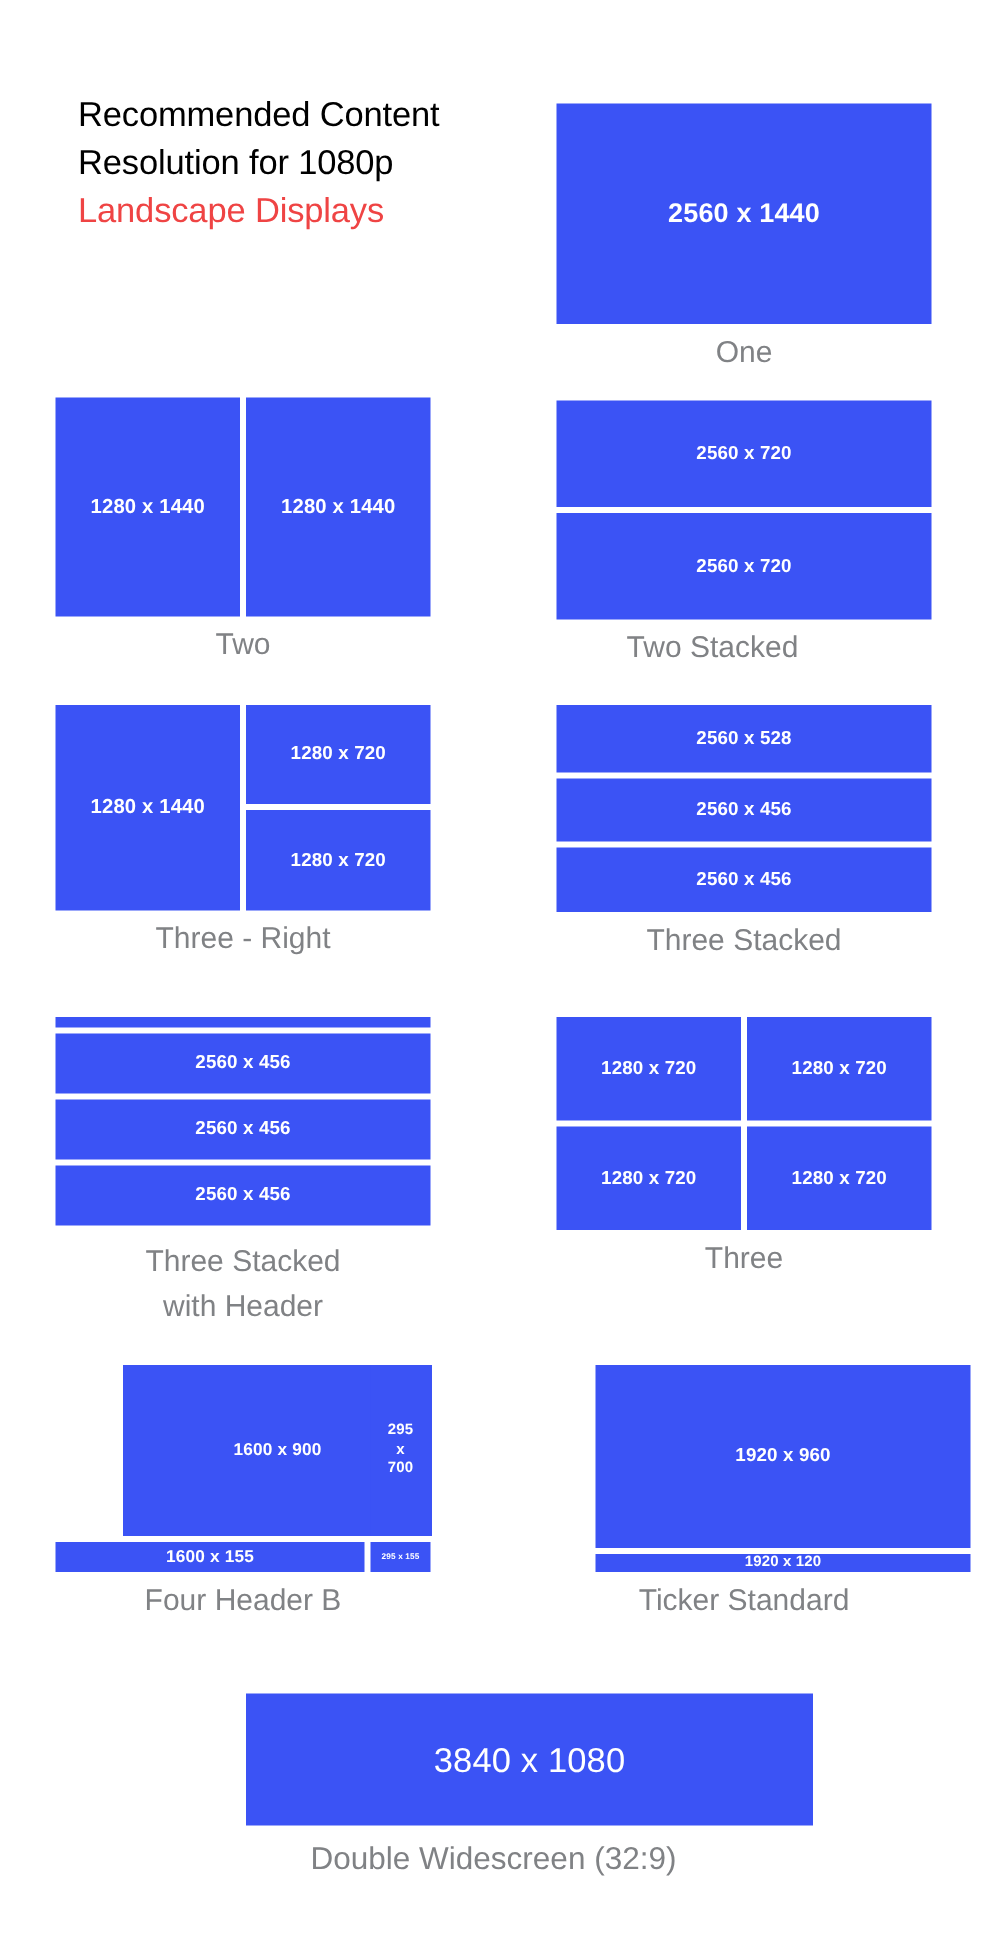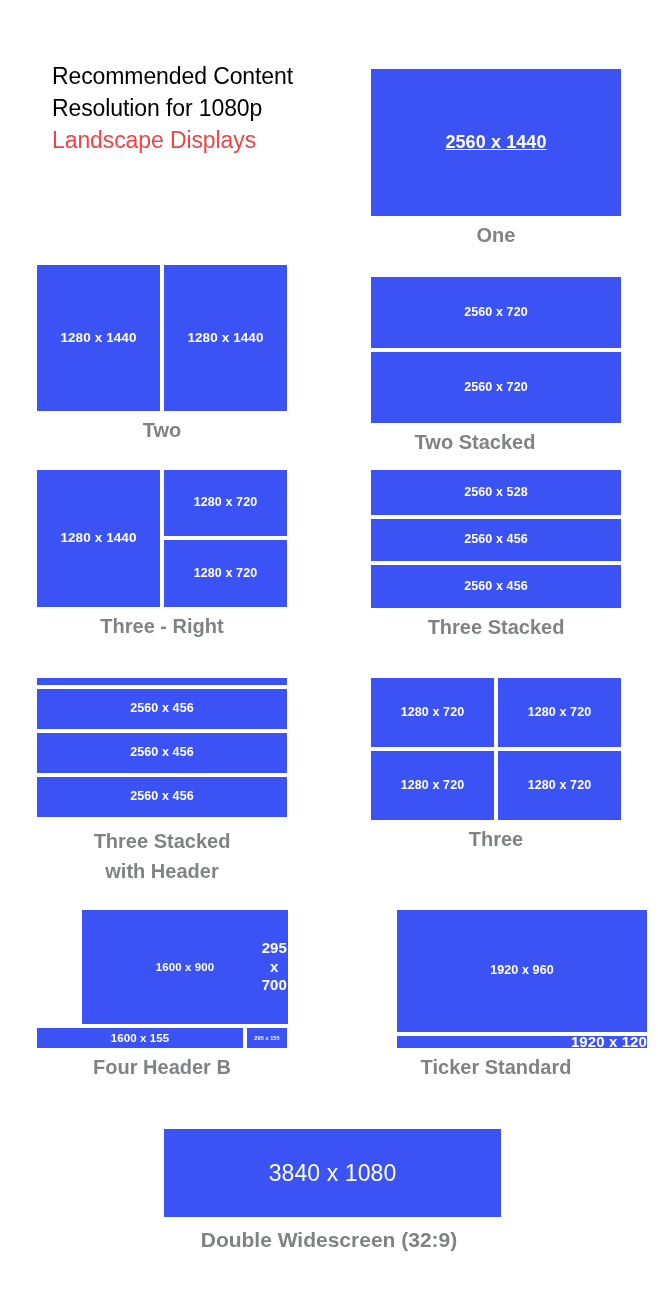--- a/index.html
+++ b/index.html
@@ -58,39 +58,39 @@
   }
   .pane span {
     display: block;
   }
   .caption {
     margin-top: 6px;
     text-align: center;
     color: #808285;
     font-size: 20px;
     line-height: 26px;
-    font-weight: 700;
+    font-weight: 400;
   }
 
   
   .fs-xl { font-size: 18px; }
   .fs-lg { font-size: 13.5px; }
   .fs-md { font-size: 12.5px; }
   .fs-sm { font-size: 11.5px; }
-  .fs-xs { font-size: 15px; justify-content: flex-end; }
+  .fs-xs { font-size: 10px; }
   .fs-xxs { font-size: 5.5px; }
 
   
   #blk-one        { left: 371px; top: 69px;   width: 250px; }
   #blk-one .diagram   { height: 147px; }
 
   #blk-two        { left: 37px;  top: 265px;  width: 250px; }
   #blk-two .diagram   { height: 146px; }
 
-  #blk-two-stacked{ left: 371px; top: 277px;  width: 208px; }
+  #blk-two-stacked{ left: 371px; top: 267px;  width: 208px; }
   #blk-two-stacked .diagram { height: 146px; }
 
   #blk-three-right{ left: 37px;  top: 470px;  width: 250px; }
   #blk-three-right .diagram { height: 137px; }
 
   #blk-three-stacked { left: 371px; top: 470px; width: 250px; }
   #blk-three-stacked .diagram { height: 138px; }
 
   #blk-three-header { left: 37px; top: 678px; width: 250px; }
   #blk-three-header .diagram { height: 142px; }
@@ -115,21 +115,21 @@
 <body>
 
 <div id="heading">
   <div class="head-line">Recommended Content</div>
   <div class="head-line">Resolution for 1080p</div>
   <div class="head-line accent">Landscape Displays</div>
 </div>
 
 <div class="block" id="blk-one">
   <div class="diagram">
-    <div class="pane fs-xl" style="left:0;top:0;width:250px;height:147px;text-decoration:underline;">
+    <div class="pane fs-xl" style="left:0;top:0;width:250px;height:147px;">
       <span>2560 x 1440</span>
     </div>
   </div>
   <div class="caption">One</div>
 </div>
 
 <div class="block" id="blk-two">
   <div class="diagram">
     <div class="pane fs-lg" style="left:0;top:0;width:123px;height:146px;">
       <span>1280 x 1440</span>
@@ -251,18 +251,18 @@
     </div>
     <div class="pane fs-xs" style="left:0;top:126px;width:250px;height:12px;">
       <span>1920 x 120</span>
     </div>
   </div>
   <div class="caption">Ticker Standard</div>
 </div>
 
 <div class="block" id="blk-double">
   <div class="diagram">
-    <div class="pane" style="left:0;top:0;width:337px;height:88px;">
+    <div class="pane" style="left:0;top:0;width:378px;height:88px;">
       <span>3840 x 1080</span>
     </div>
   </div>
   <div class="caption">Double Widescreen (32:9)</div>
 </div>
 
 </body></html>

